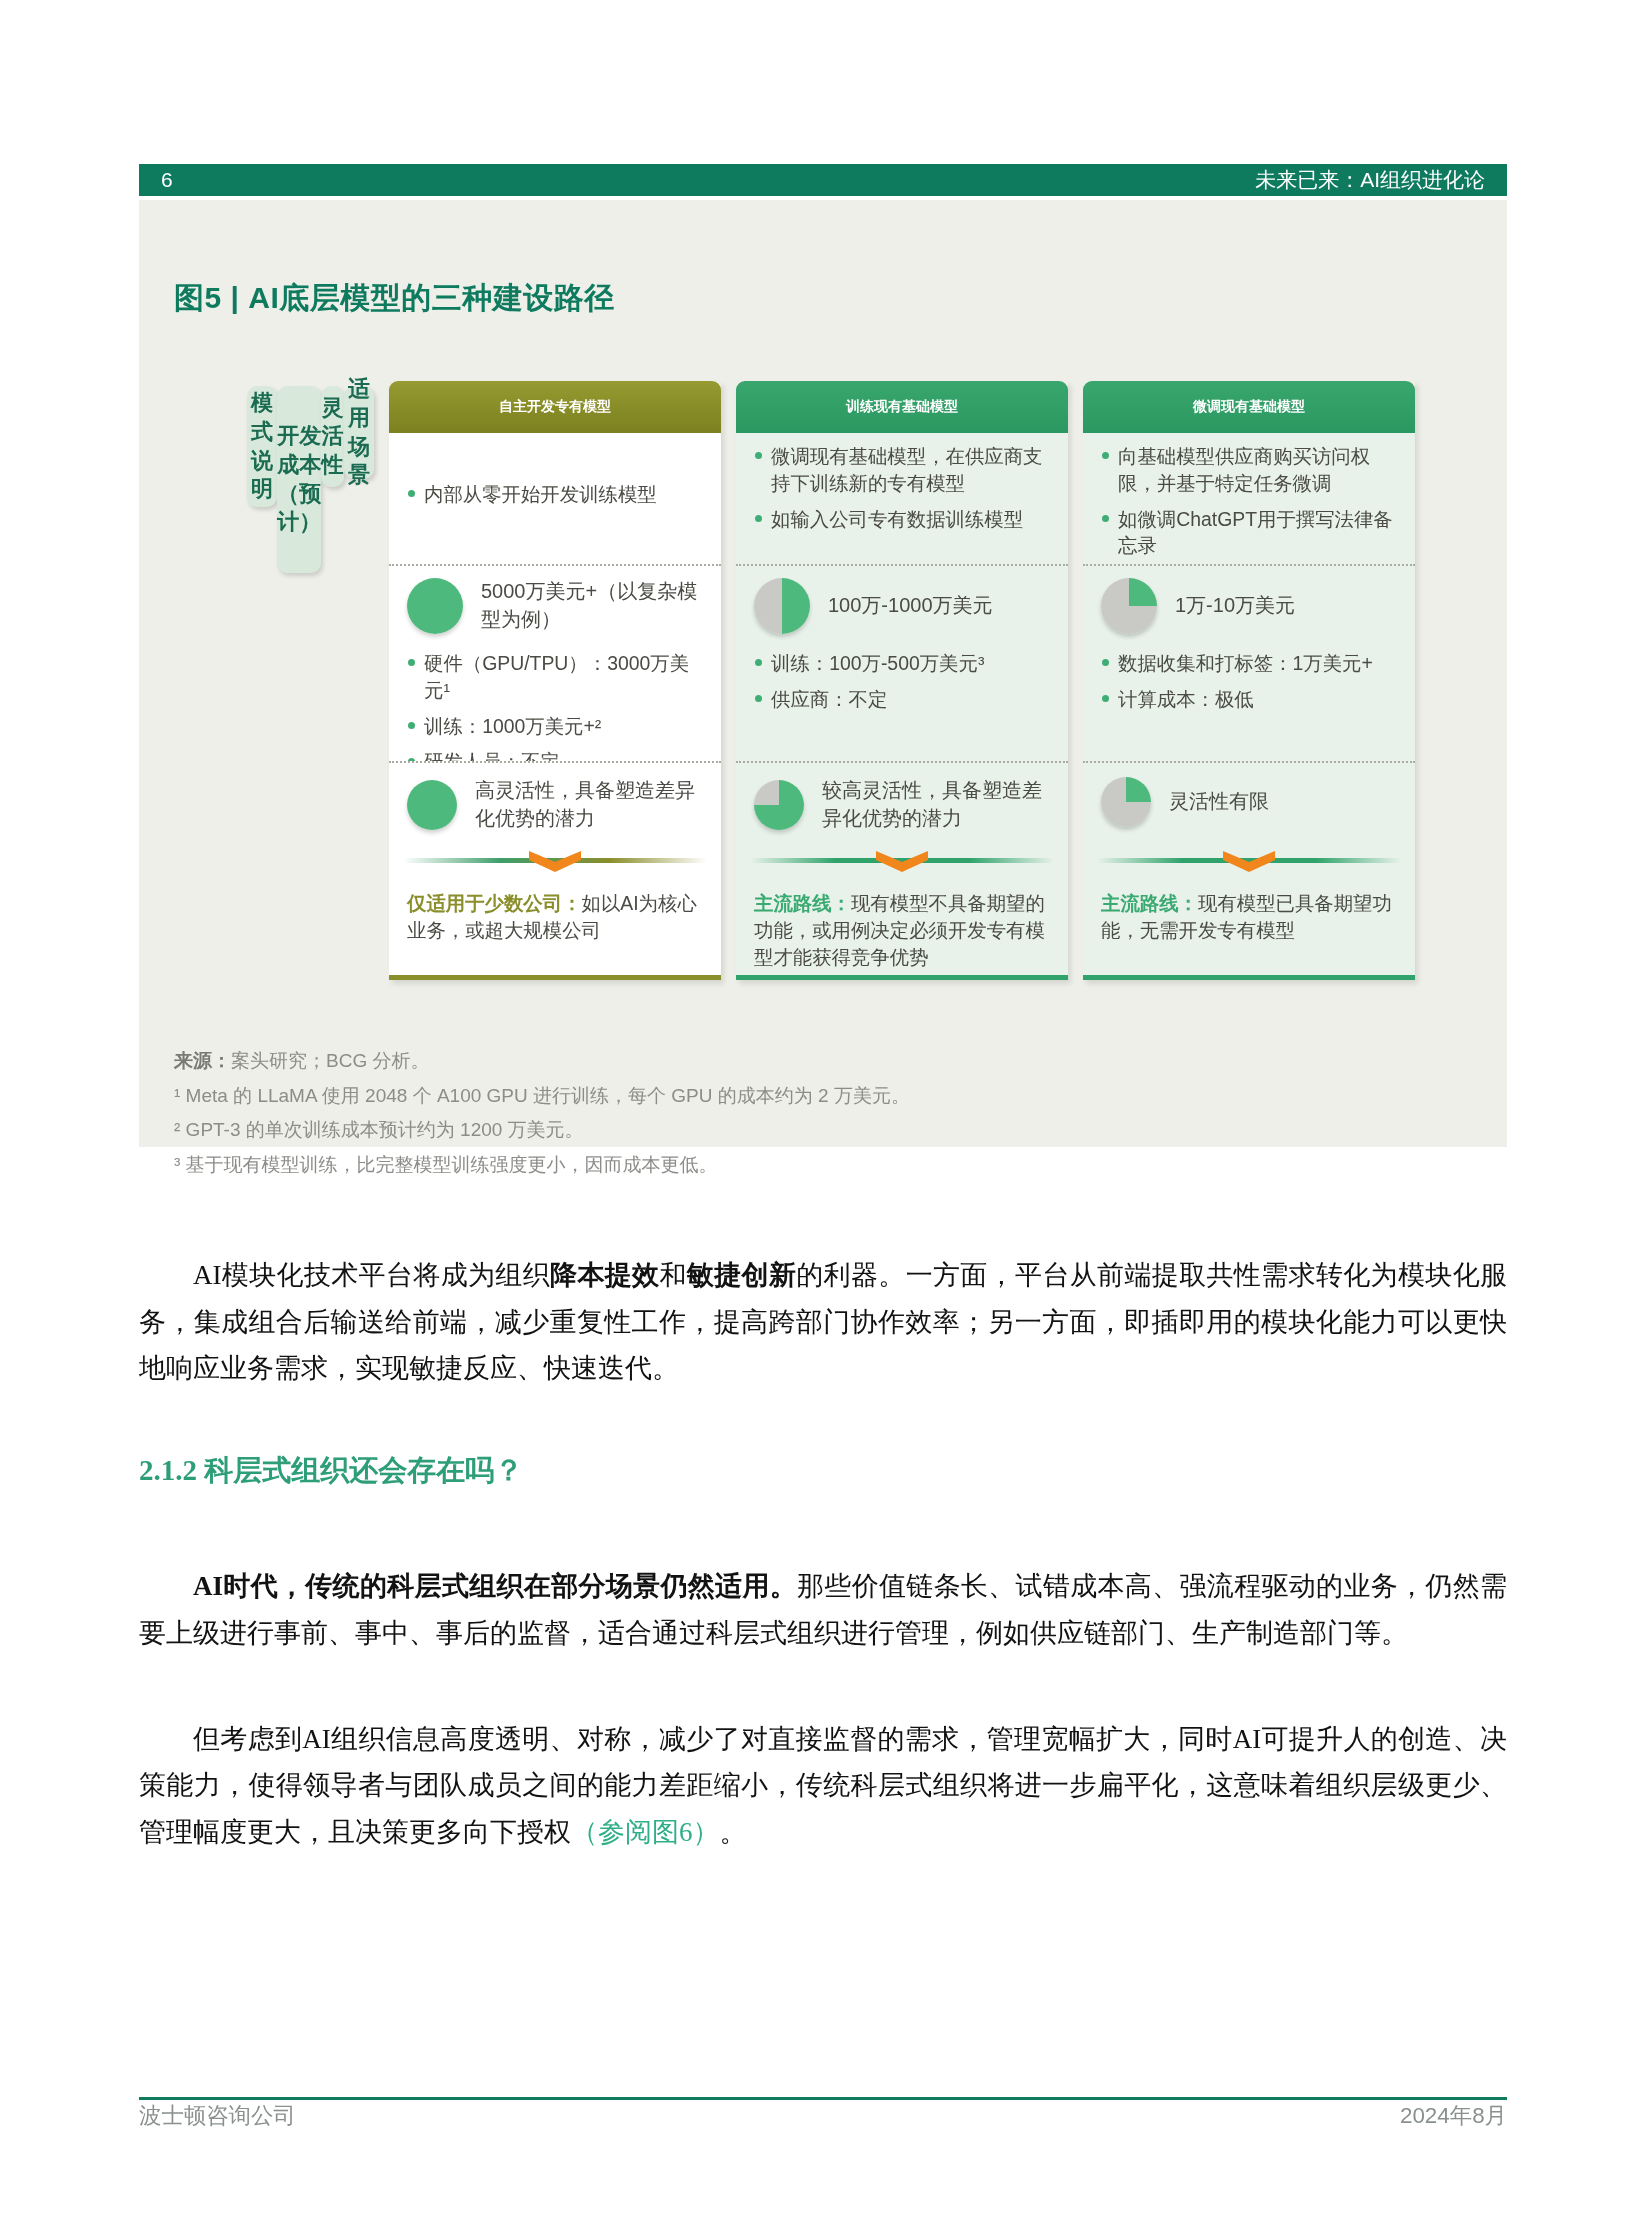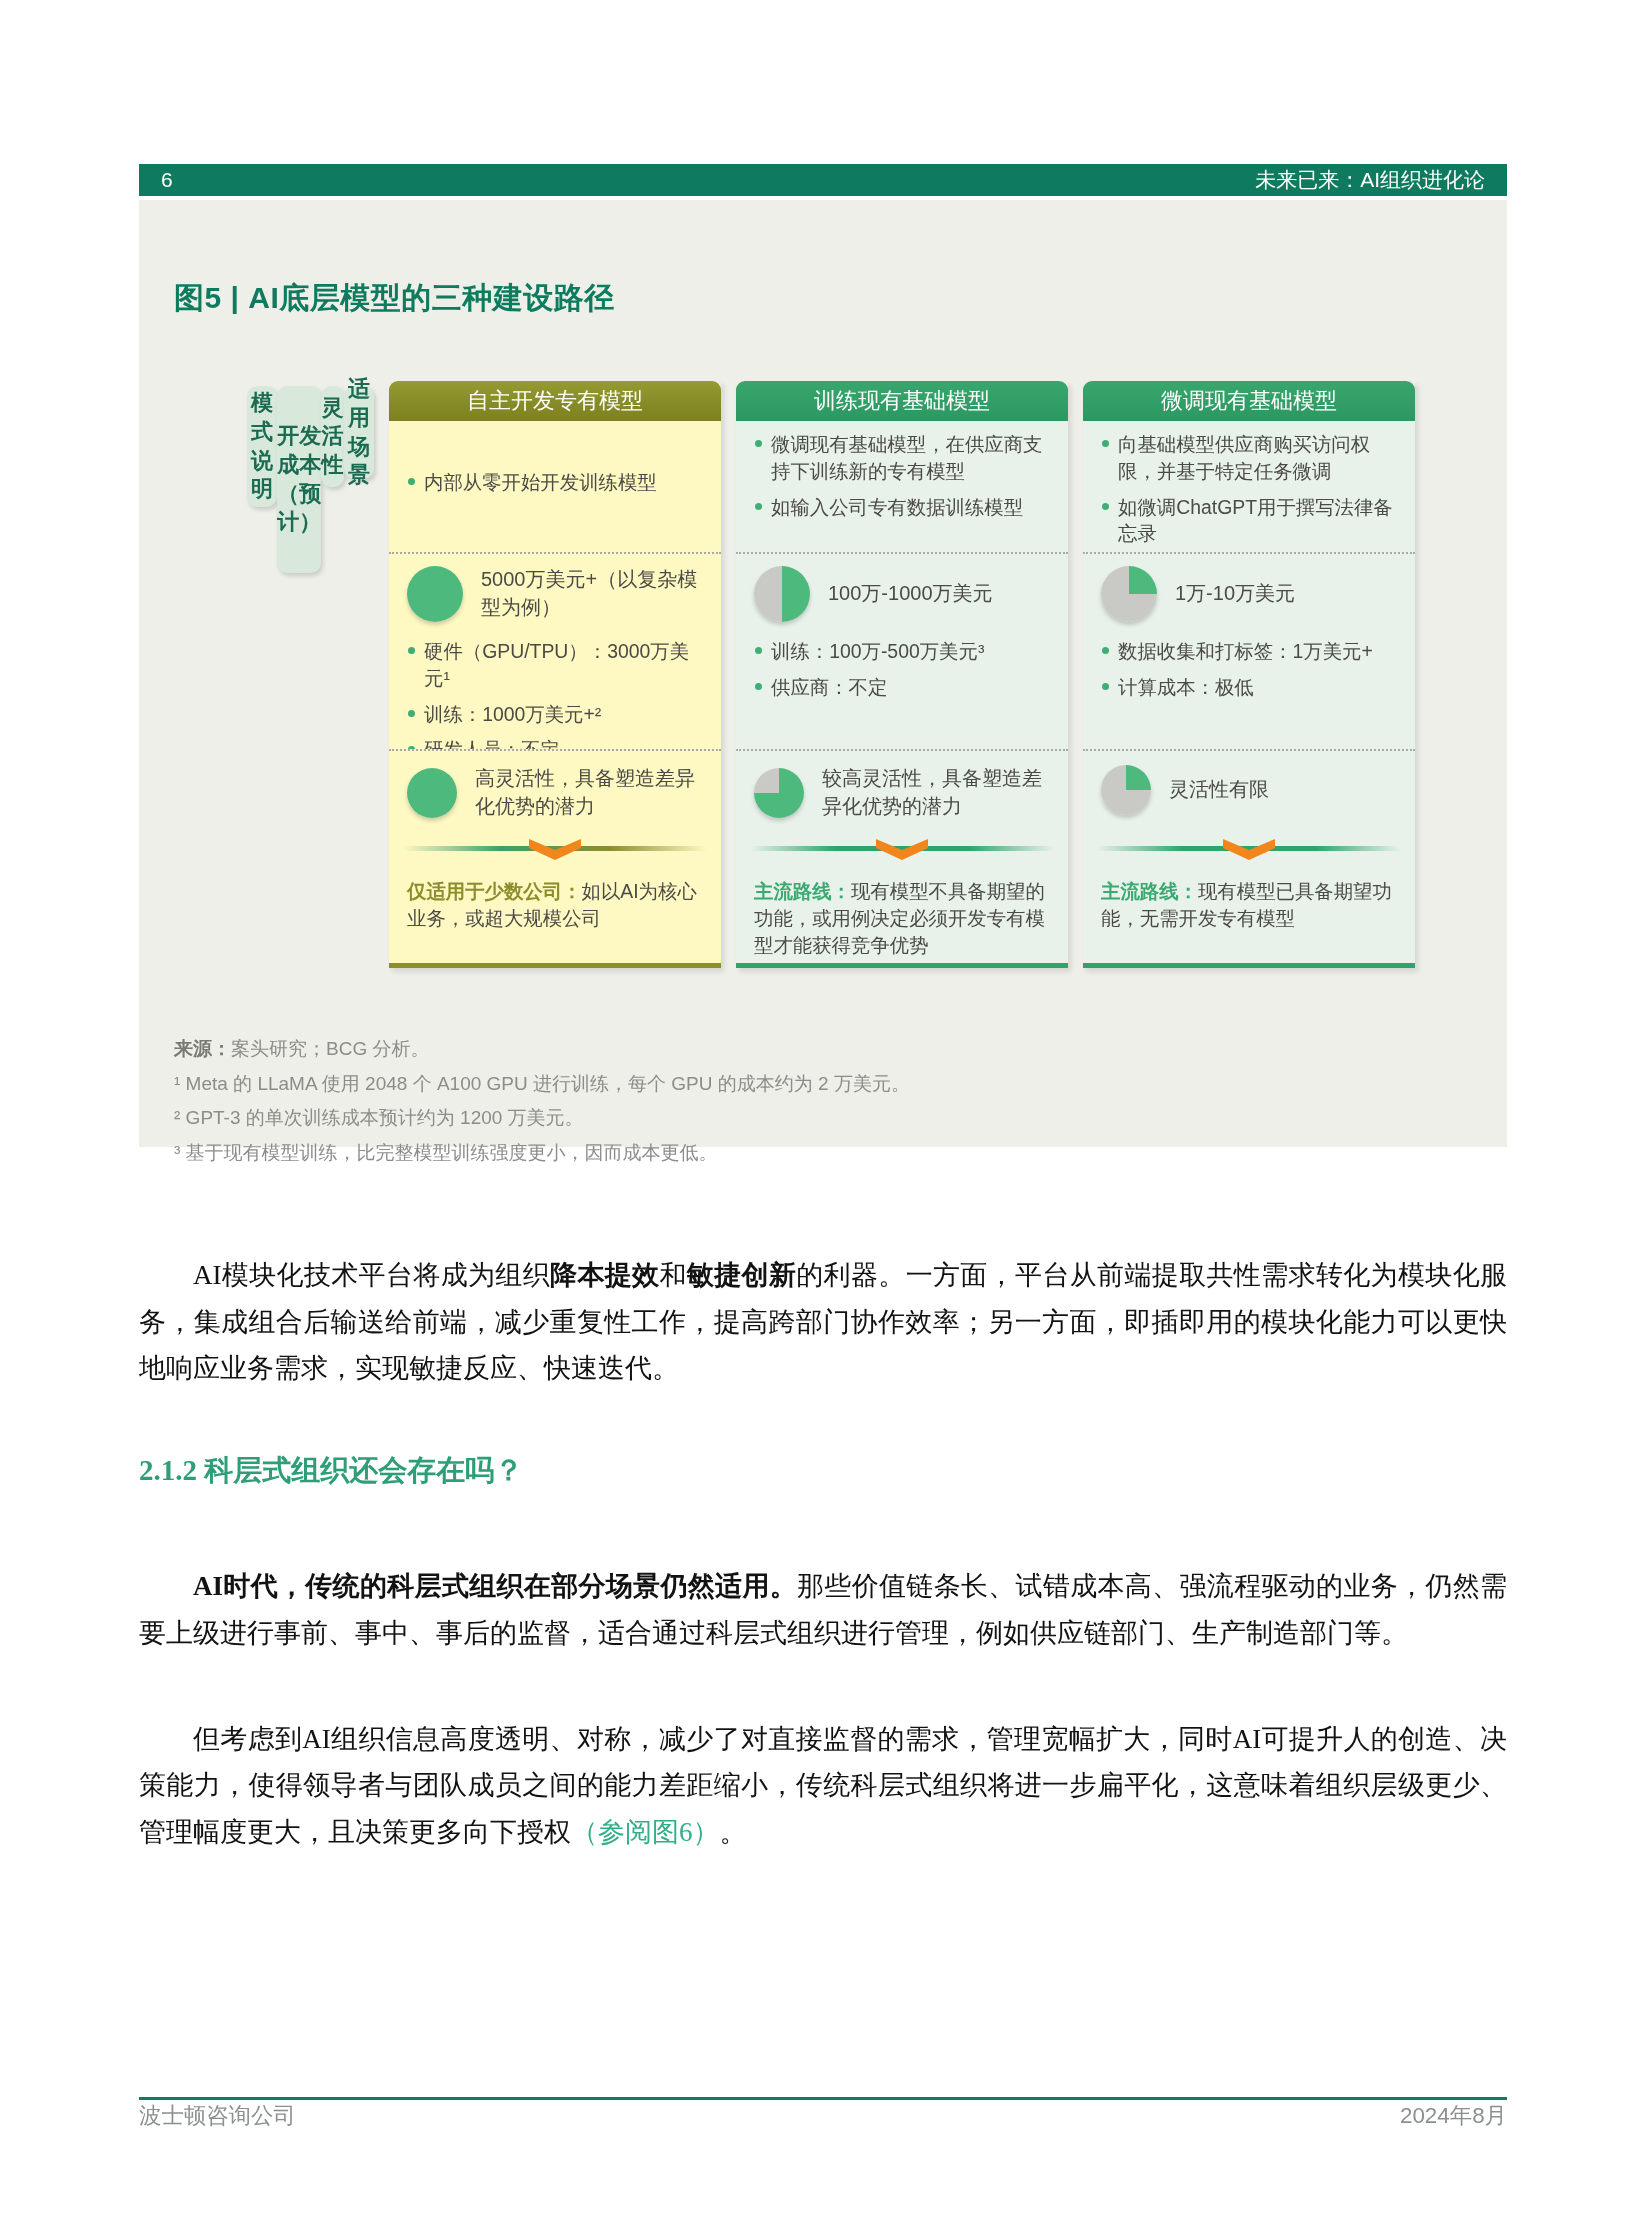--- a/index.html
+++ b/index.html
@@ -19,25 +19,25 @@
   
   .labelcol{display:flex;flex-direction:row;}
   .lbl-sp{height:44px;}
   .lblwrap{box-sizing:border-box;padding:5px 0;}
   .h-mode{height:131px;} .h-cost{height:197px;} .h-flex{height:111px;} .h-scen{height:103px;}
   .lblbox{height:100%;background:#D8E9DC;border-radius:10px;box-shadow:2px 3px 4px rgba(0,0,0,.15);
           display:flex;flex-direction:column;justify-content:center;align-items:center;
           color:#1A6B52;font-weight:bold;font-size:22px;line-height:1.3;text-align:center;}
   
   .col{display:flex;flex-direction:column;box-shadow:3px 4px 5px rgba(0,0,0,.10);}
-  .colhead{height:40px;display:flex;align-items:center;justify-content:center;color:#fff;
-           font-weight:normal;font-size:22px;border-radius:9px 9px 0 0;}
+  .colhead{height:52px;display:flex;align-items:center;justify-content:center;color:#fff;
+           font-weight:bold;font-size:14px;border-radius:9px 9px 0 0;}
   .col-olive .colhead{background:linear-gradient(180deg,#969A31,#7C801F);}
   .col-green .colhead{background:linear-gradient(180deg,#38A66D,#2B9861);}
-  .col-olive .cell{background:#fef9c3;}
+  .col-olive .cell{background:#ffffff;}
   .col-green .cell{background:#E8F2EA;}
   .col-olive{border-bottom:5px solid #8A8E2B;}
   .col-green{border-bottom:5px solid #2FA36B;}
   .cell{box-sizing:border-box;padding:0 18px;color:#4B4B45;font-size:19.4px;line-height:1.38;}
   .cell.mode{height:131px;padding-top:10px;}
   .cell.mode.center{display:flex;flex-direction:column;justify-content:center;padding-top:0;}
   .cell.cost{height:197px;border-top:2px dotted #ABABA3;padding-top:12px;}
   .cell.flexr{height:111px;border-top:2px dotted #ABABA3;padding-top:14px;position:relative;}
   .cell.scen{height:103px;padding-top:18px;}
   .bullet{position:relative;padding-left:17px;margin-bottom:9px;}

